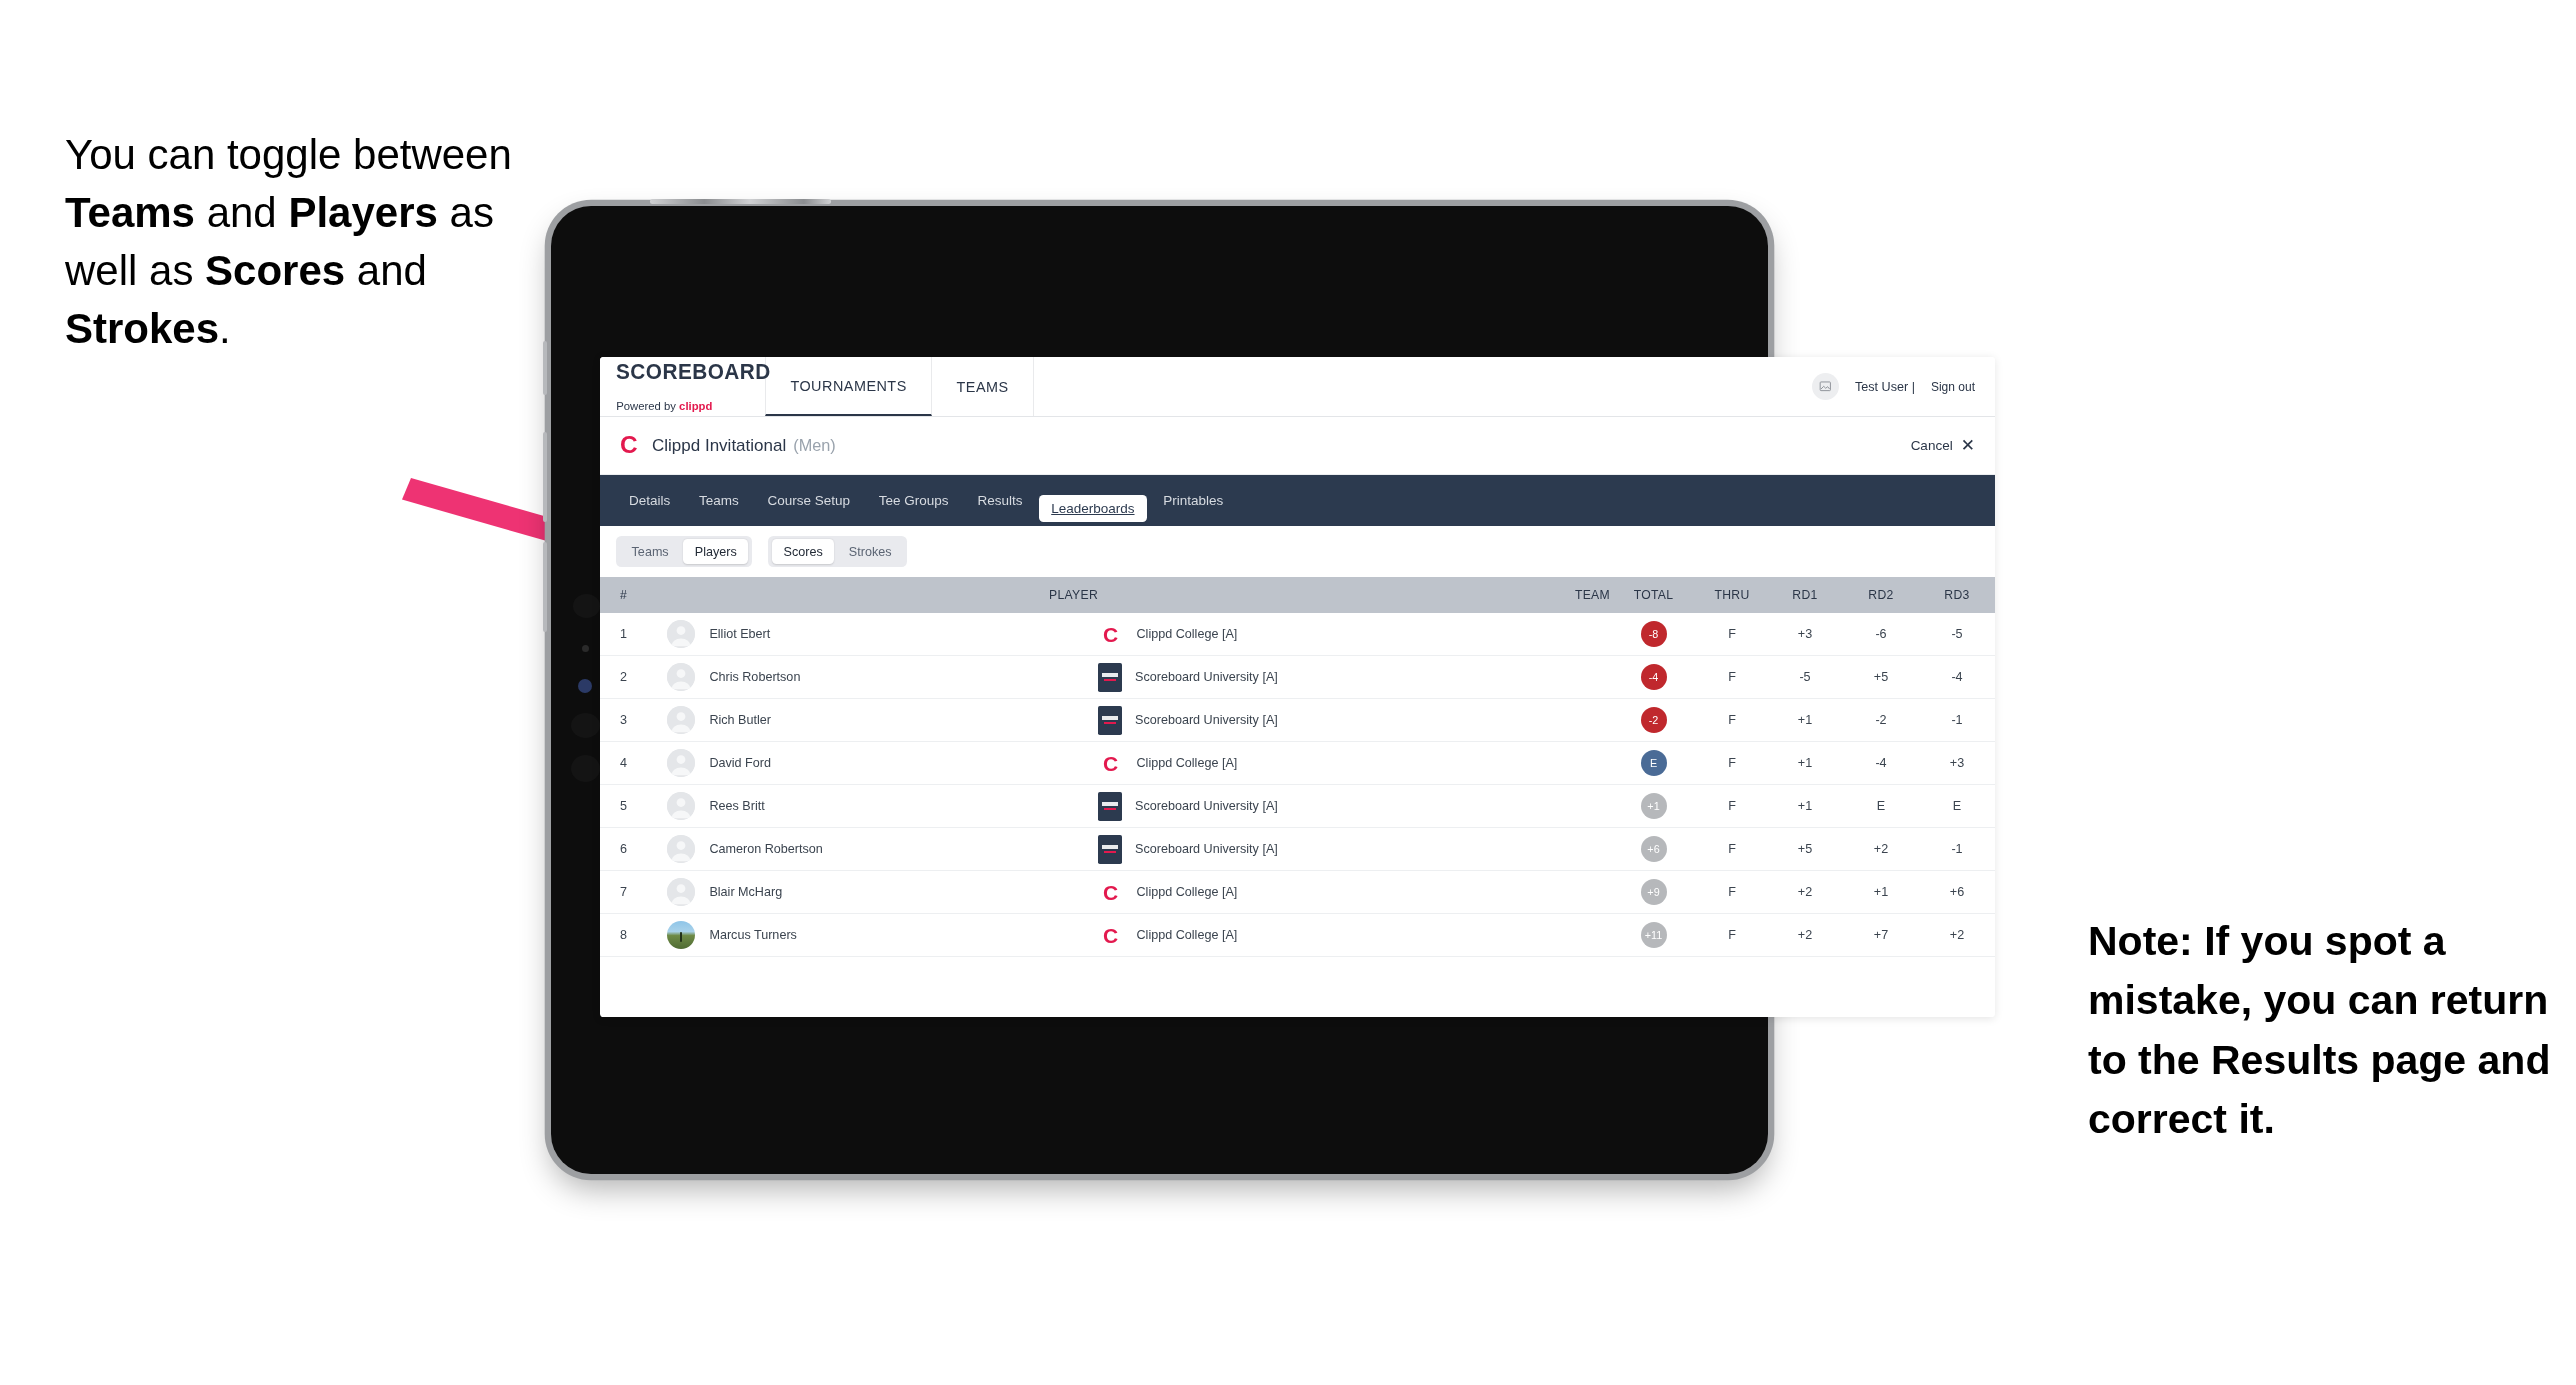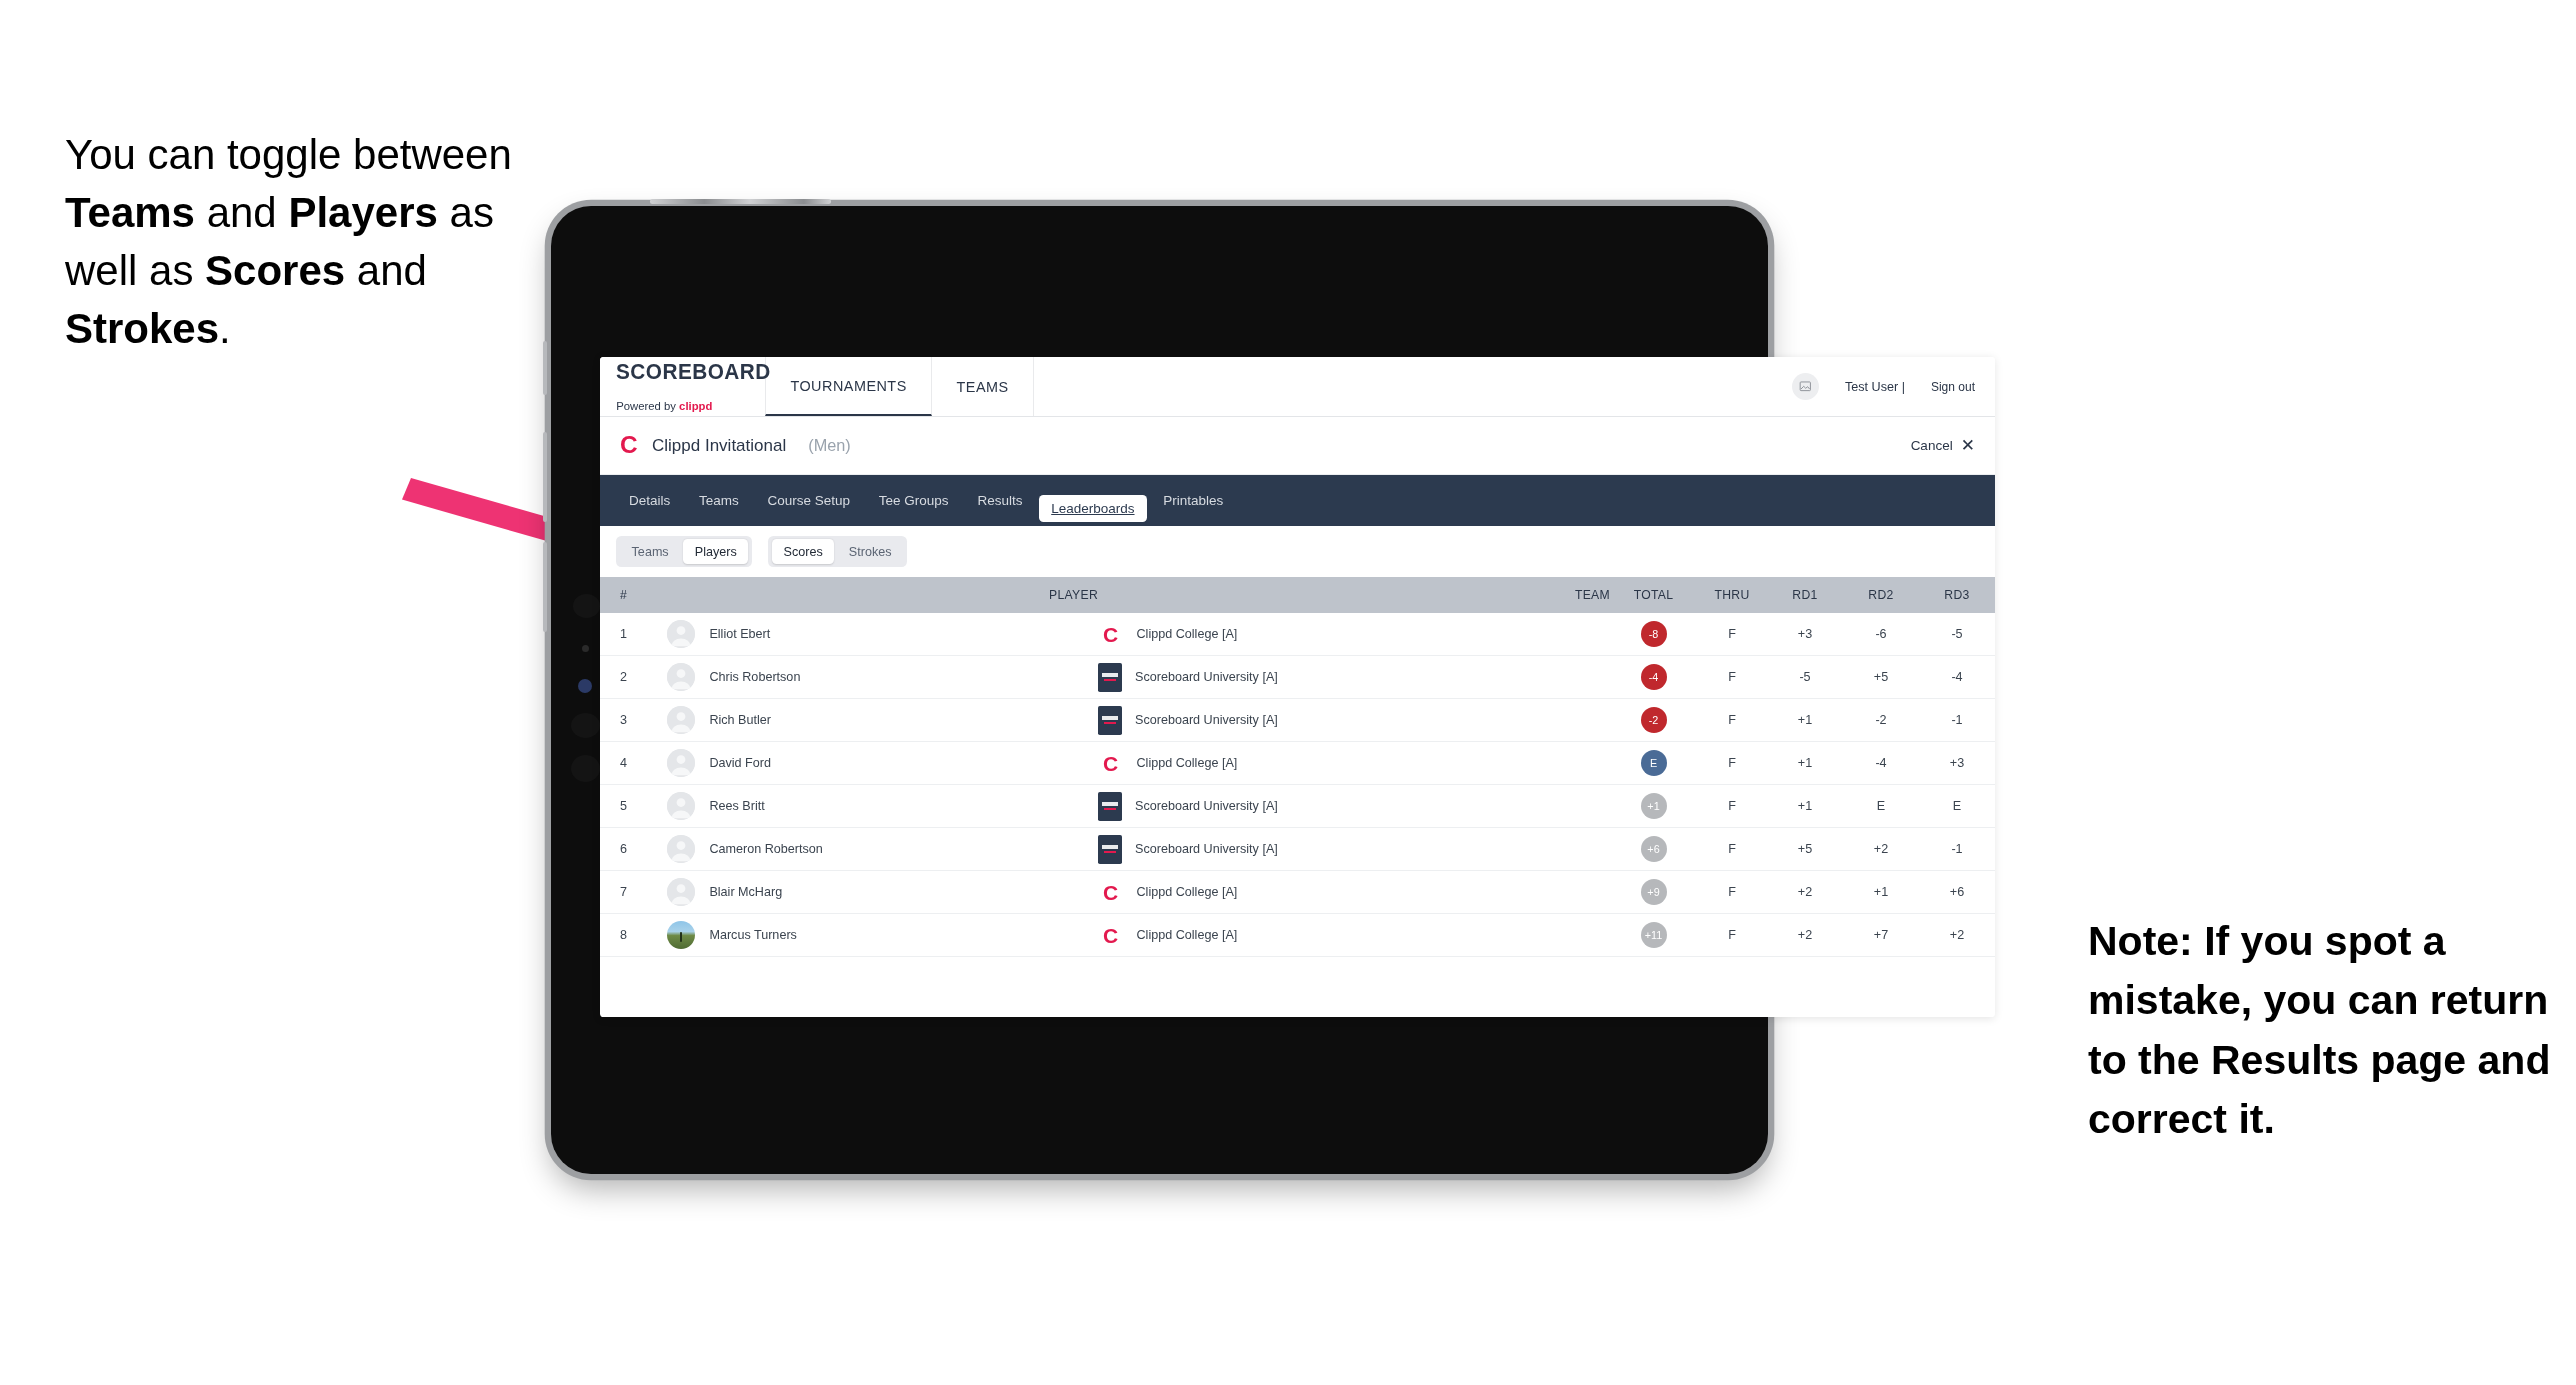--- a/index.html
+++ b/index.html
@@ -75,40 +75,40 @@
   .brand-sub{font-size:11.3px;color:#2b3648;margin-top:18px;line-height:1;}
   .brand-sub .clippd{color:#e3194e;font-weight:700;}
   .nav-tab{
     display:flex;align-items:center;padding:0 24.4px;
     font-size:14.4px;color:#2b3648;letter-spacing:0.5px;cursor:pointer;
     border-right:0.9px solid #e9eaec;
   }
   .nav-tab.first{border-left:0.9px solid #e9eaec;}
   .nav-tab.active{border-bottom:2.7px solid #2b3648;}
   .topbar-right{
-    margin-left:auto;display:flex;align-items:center;padding-right:20px;gap:26px;
+    margin-left:auto;display:flex;align-items:center;padding-right:20px;gap:16px;
   }
   .avatar-chip{
     width:27px;height:27px;border-radius:50%;background:#edeef0;
     display:flex;align-items:center;justify-content:center;color:#8b8f96;font-size:11.7px;
   }
   .user-name{font-size:12.6px;color:#2b3648;}
   .signout{font-size:12px;color:#2b3648;cursor:pointer;}
 
   
   .title-row{
     height:57px;display:flex;align-items:center;padding:0 20px;
     background:#fff;border-bottom:0.9px solid #eceef0;
   }
   .c-logo{
     font-size:24.4px;font-weight:800;color:#e3194e;margin-right:14.4px;line-height:1;
     font-family:"Liberation Sans", sans-serif;
   }
   .title-txt{font-size:17px;color:#2b3648;}
-  .title-sub{font-size:16.3px;color:#9aa3ad;margin-left:22px;}
+  .title-sub{font-size:16.3px;color:#9aa3ad;margin-left:7px;}
   .cancel{
     margin-left:auto;font-size:13.5px;color:#2b3648;display:flex;align-items:center;gap:8.1px;cursor:pointer;
   }
   .cancel .x{font-size:17px;}
 
   
   .subnav{
     height:51px;background:#2c3a4f;display:flex;align-items:center;padding:0 16.3px;gap:3.6px;
   }
   .subnav-item{

